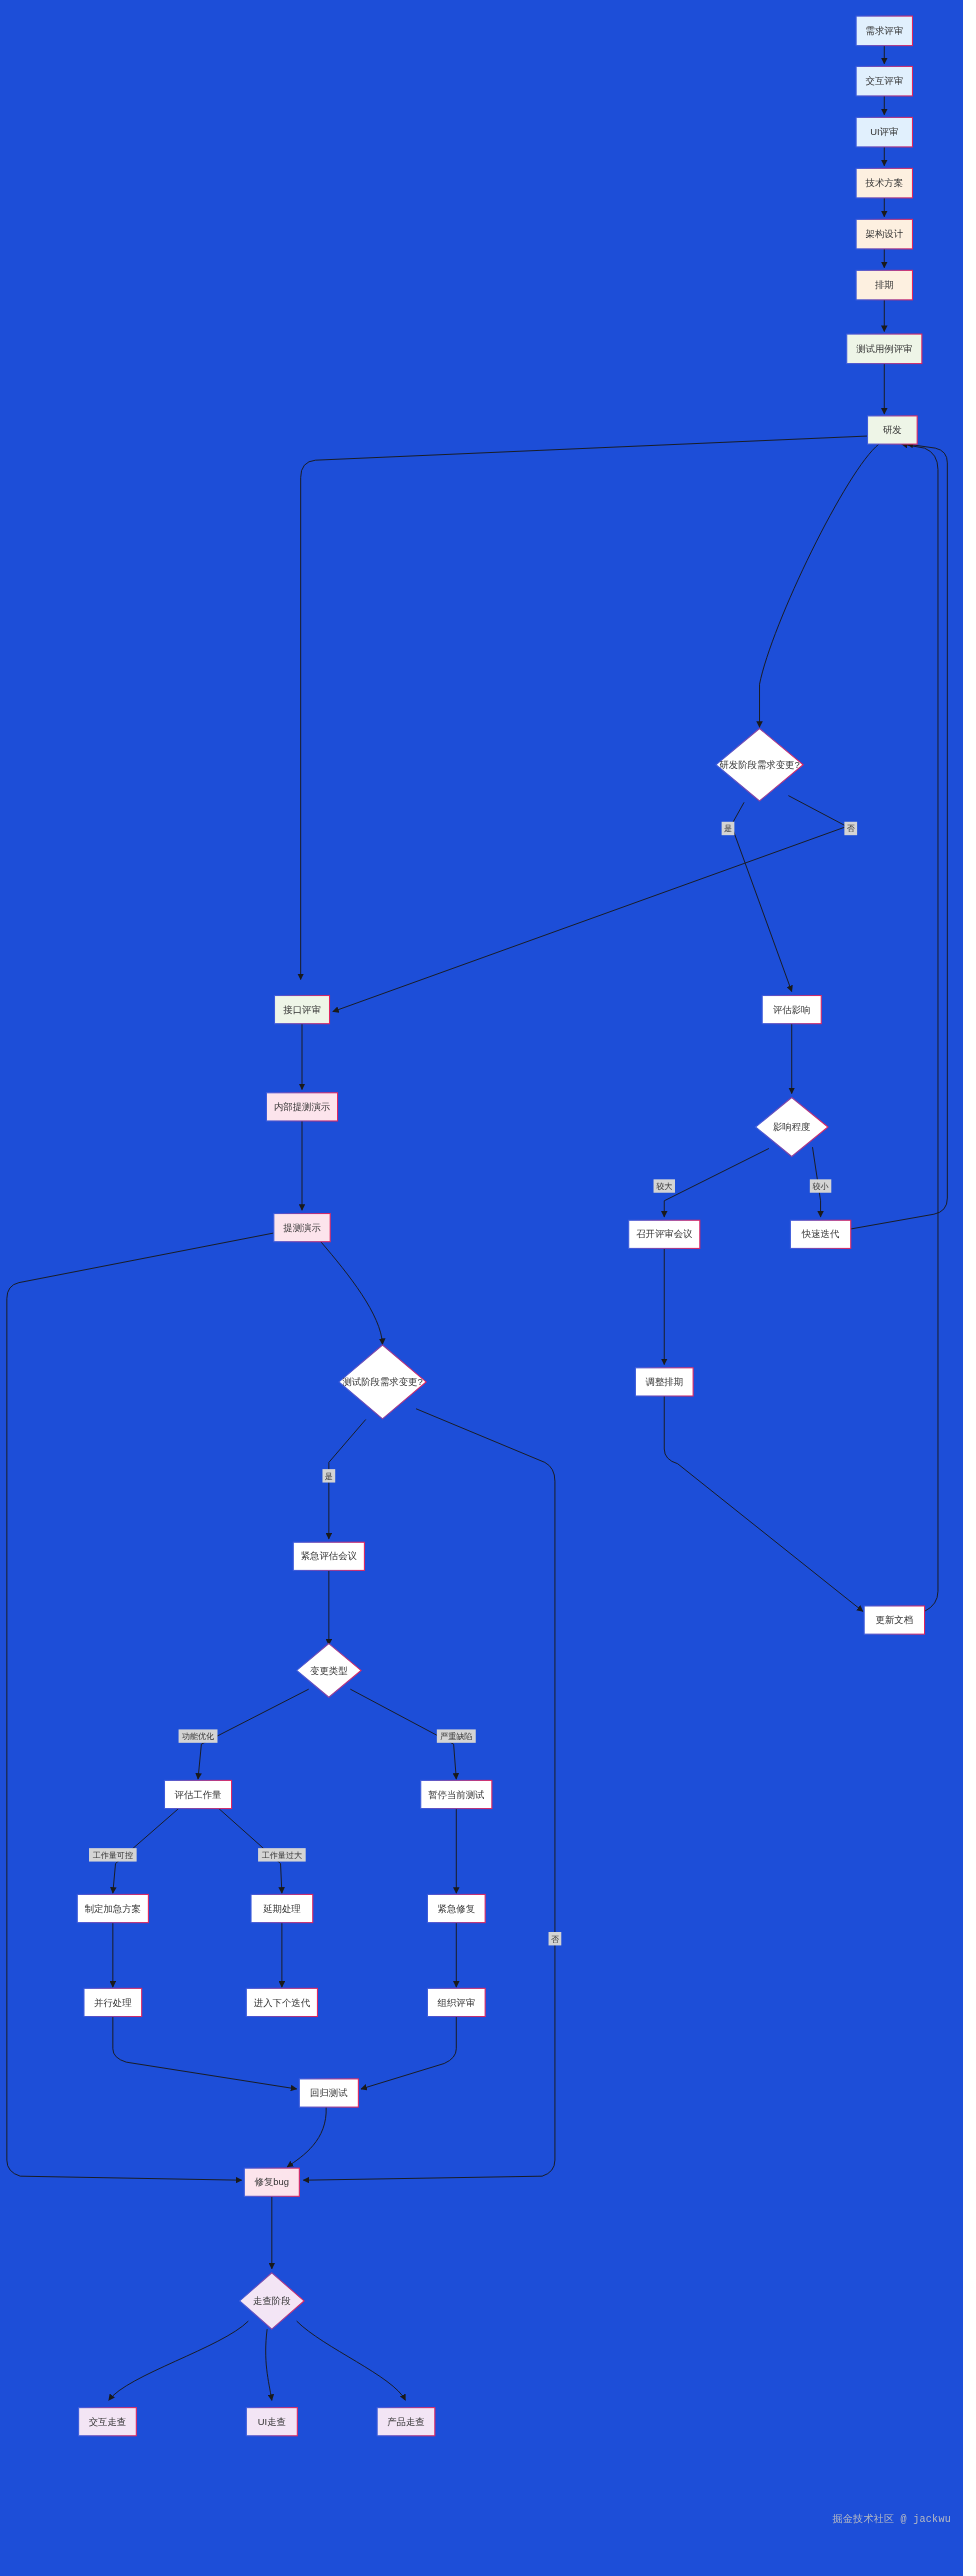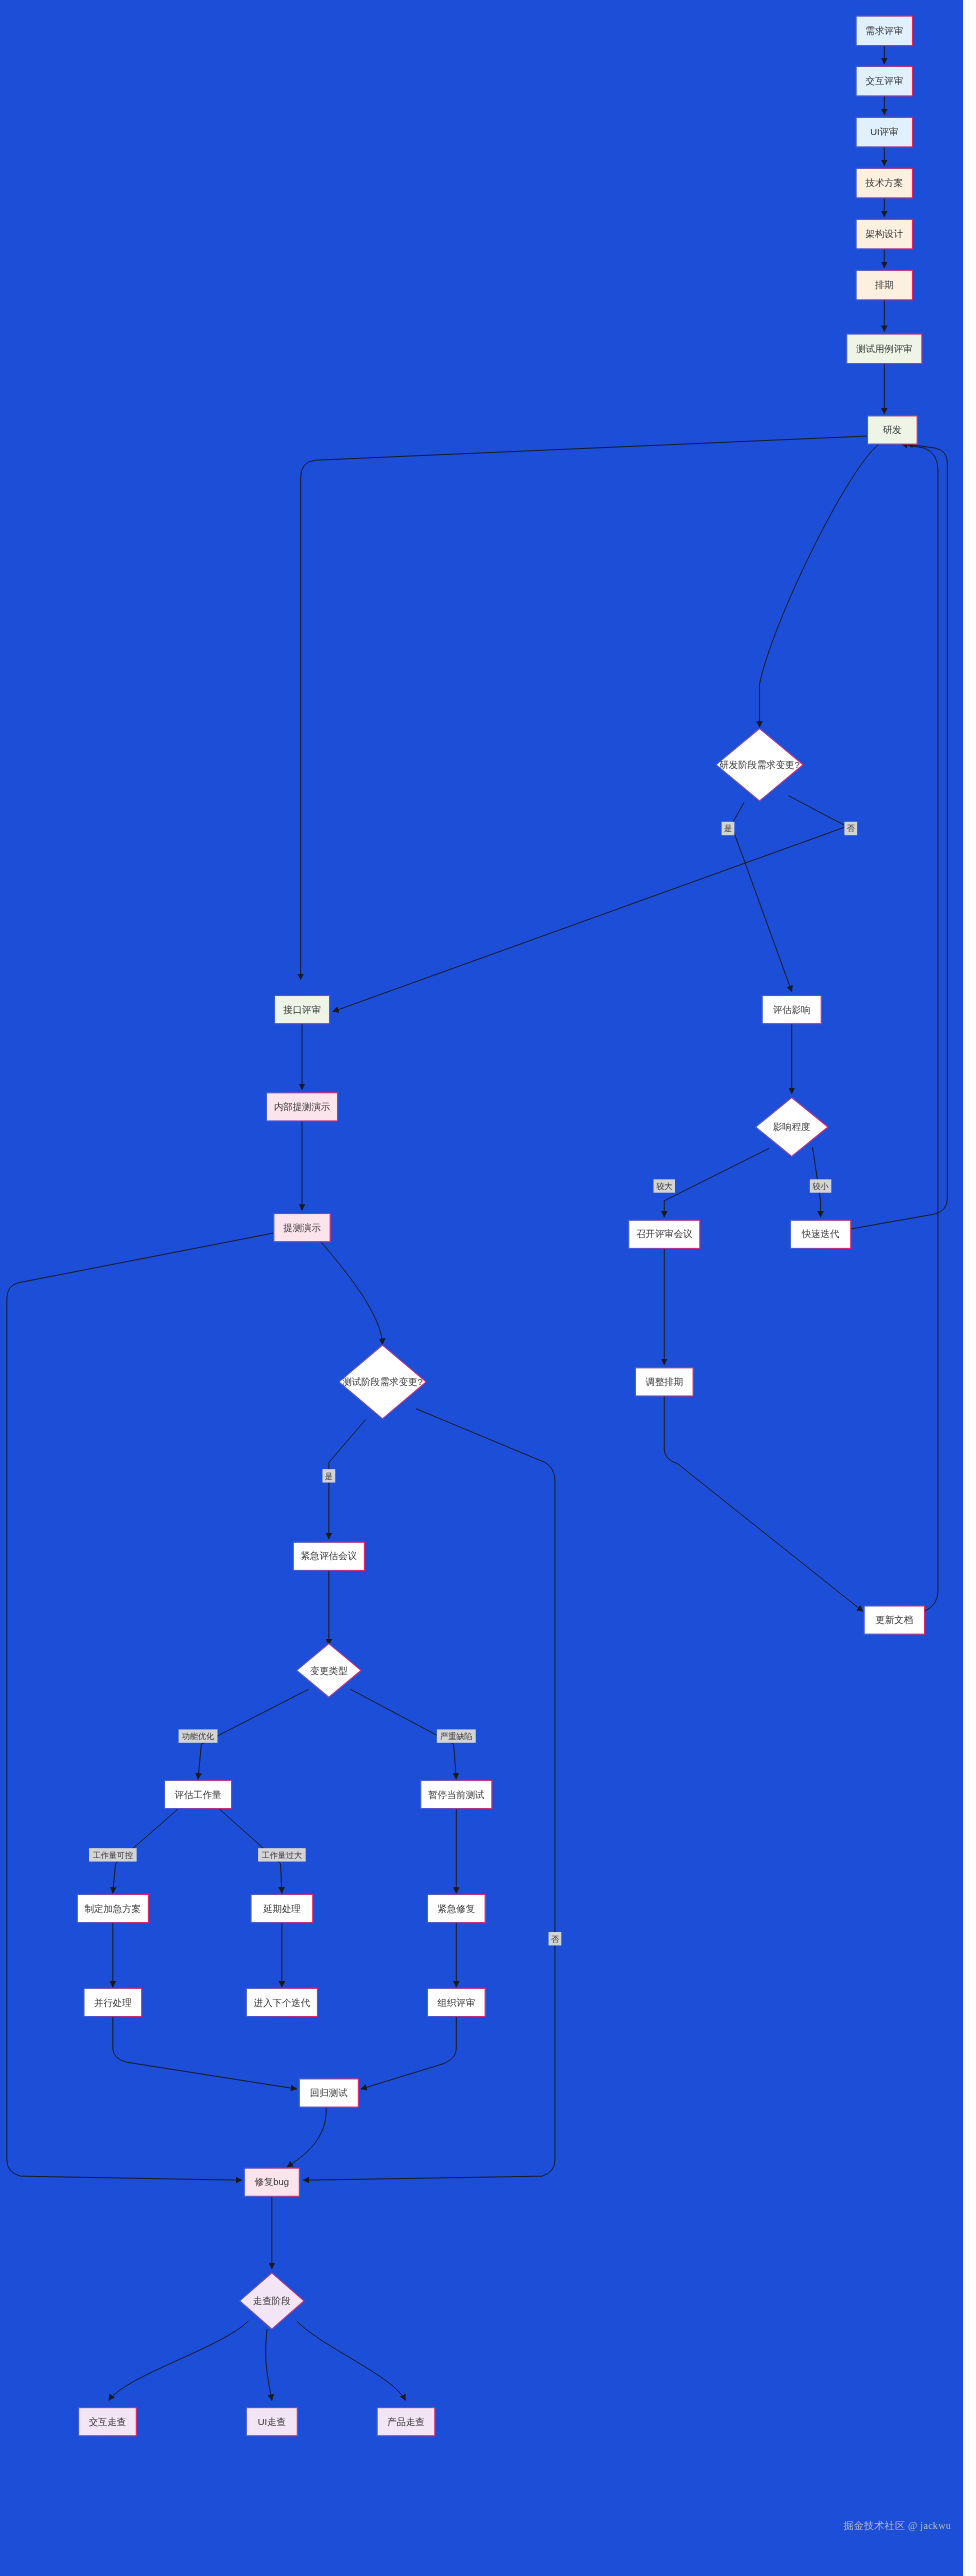--- a/index.html
+++ b/index.html
@@ -11,22 +11,22 @@
     font-size:14px;fill:#333333;dominant-baseline:middle;text-anchor:middle;
     user-select:none;
   }
   .edgeLabel{
     font-family:"Liberation Sans","DejaVu Sans",sans-serif;
     font-size:12px;fill:#333333;dominant-baseline:middle;text-anchor:middle;
   }
   .edgeLabelBg{fill:#d4d4d4;}
   .edge{fill:none;stroke:#1a1a1a;stroke-width:1.4;}
   .watermark{
-    position:absolute;right:12px;bottom:43px;
-    font-family:Liberation Serif, serif;
+    position:absolute;right:12px;bottom:50px;
+    font-family:Liberation Mono, monospace;
     font-size:10px;color:#b9bcc2;letter-spacing:0.3px;white-space:nowrap;
     user-select:none;
   }
 </style>
 </head>
 <body>
 
 <div id="canvas">
   <svg id="flow" viewBox="0 0 1456 3840">
     <defs>

